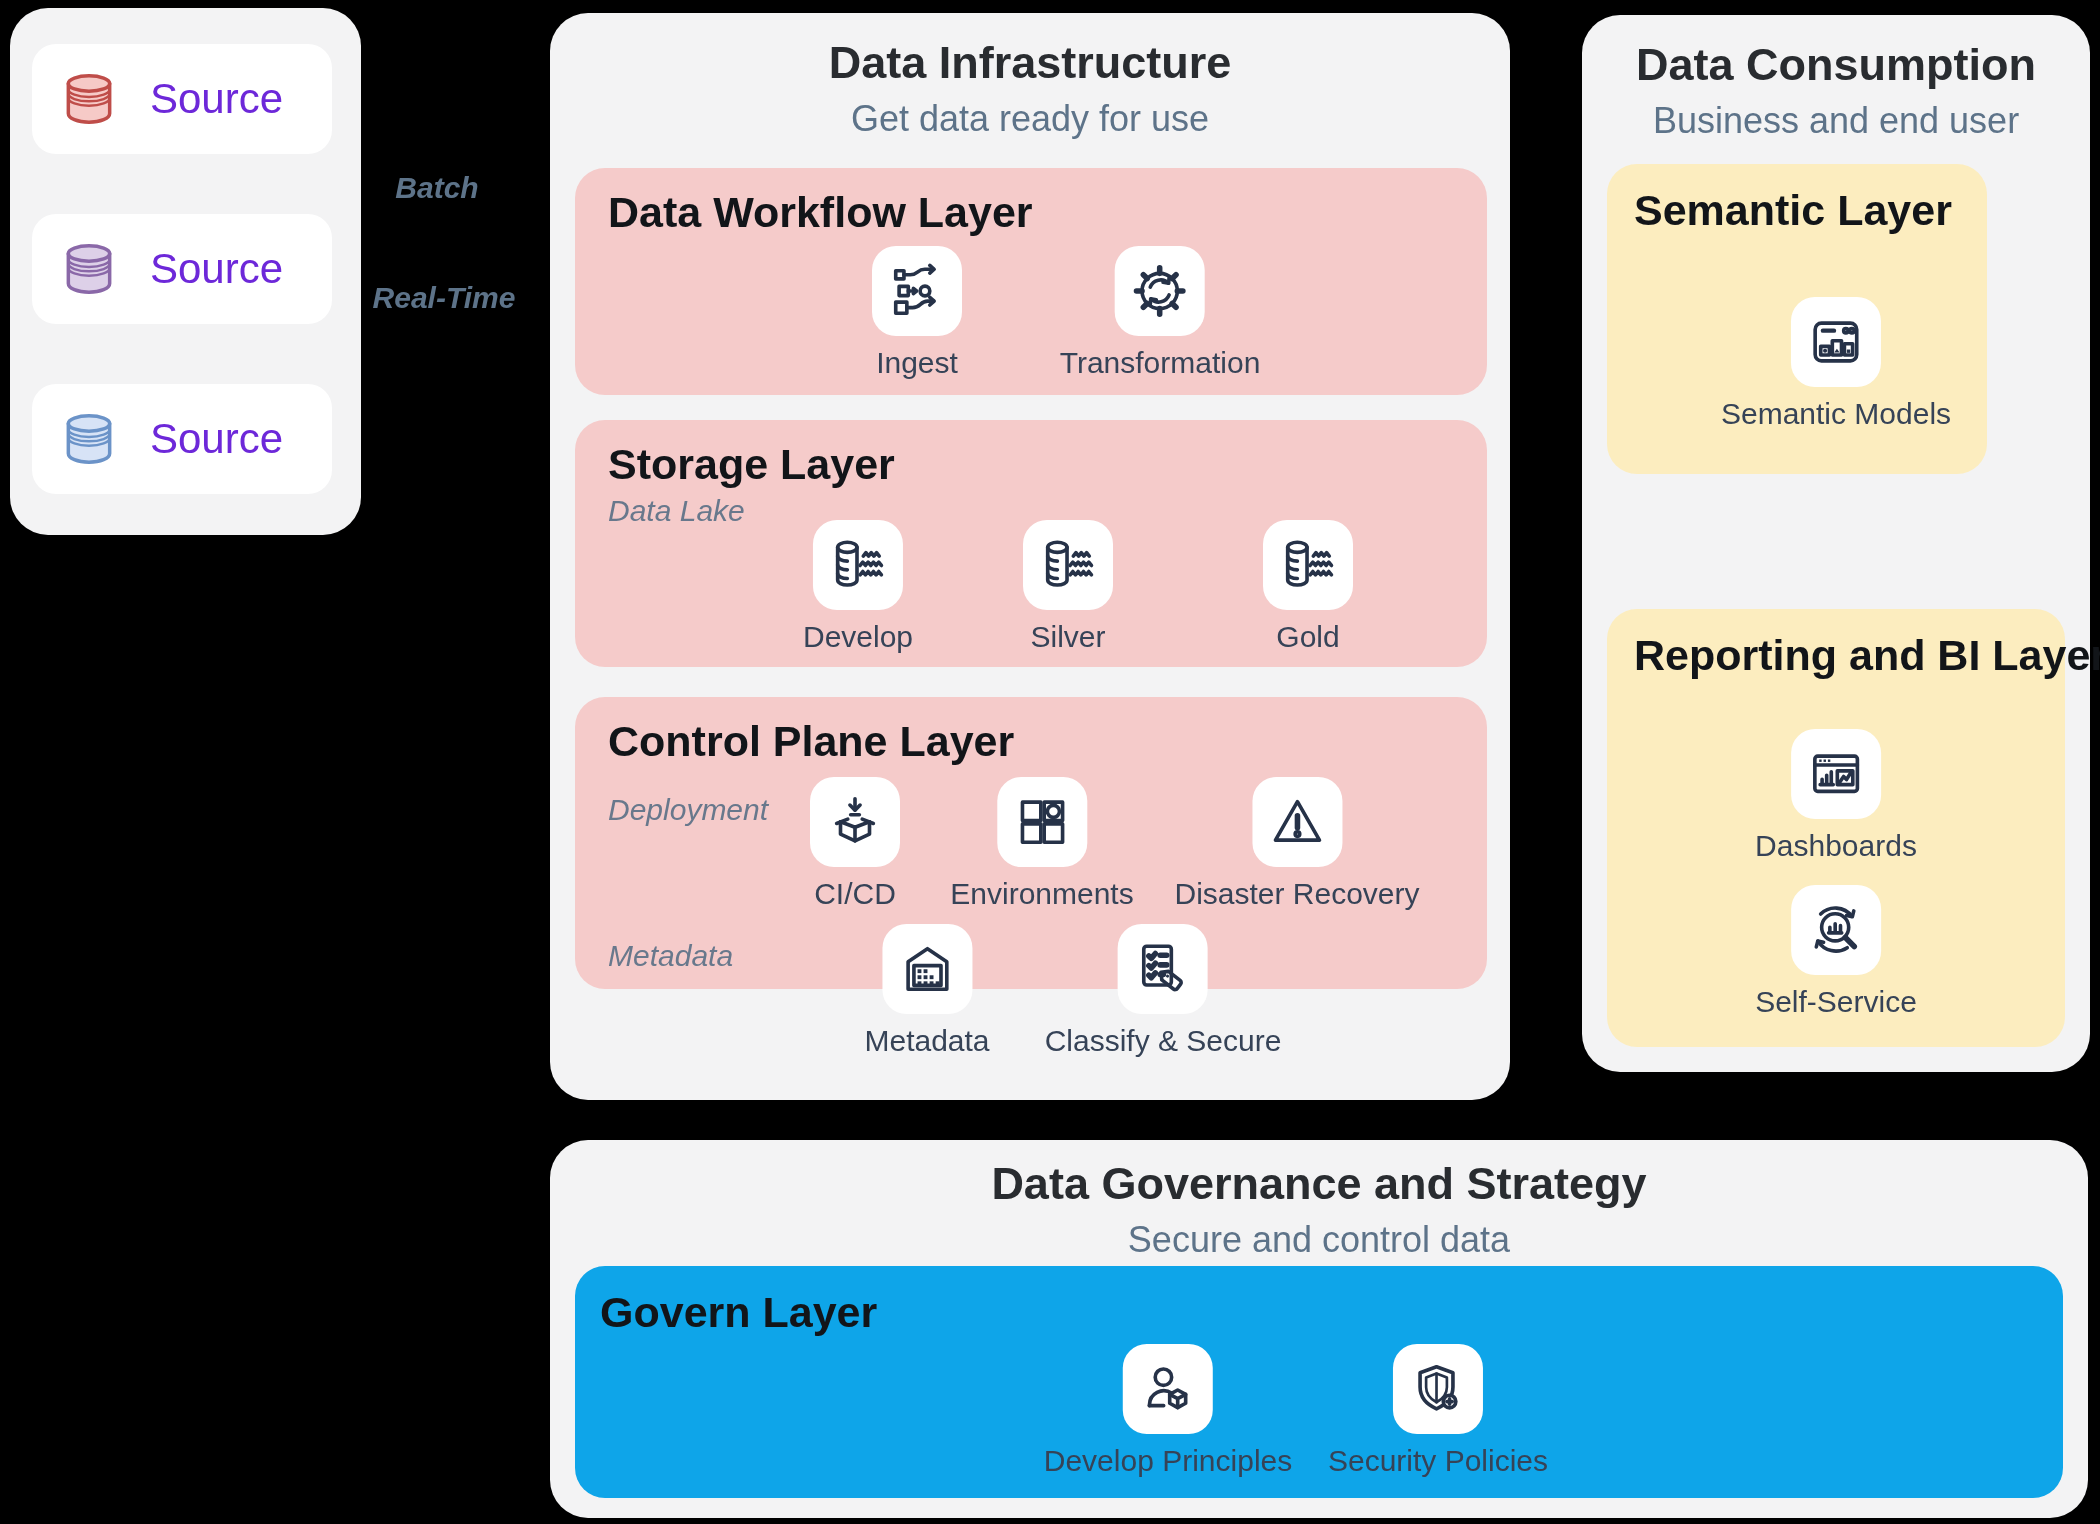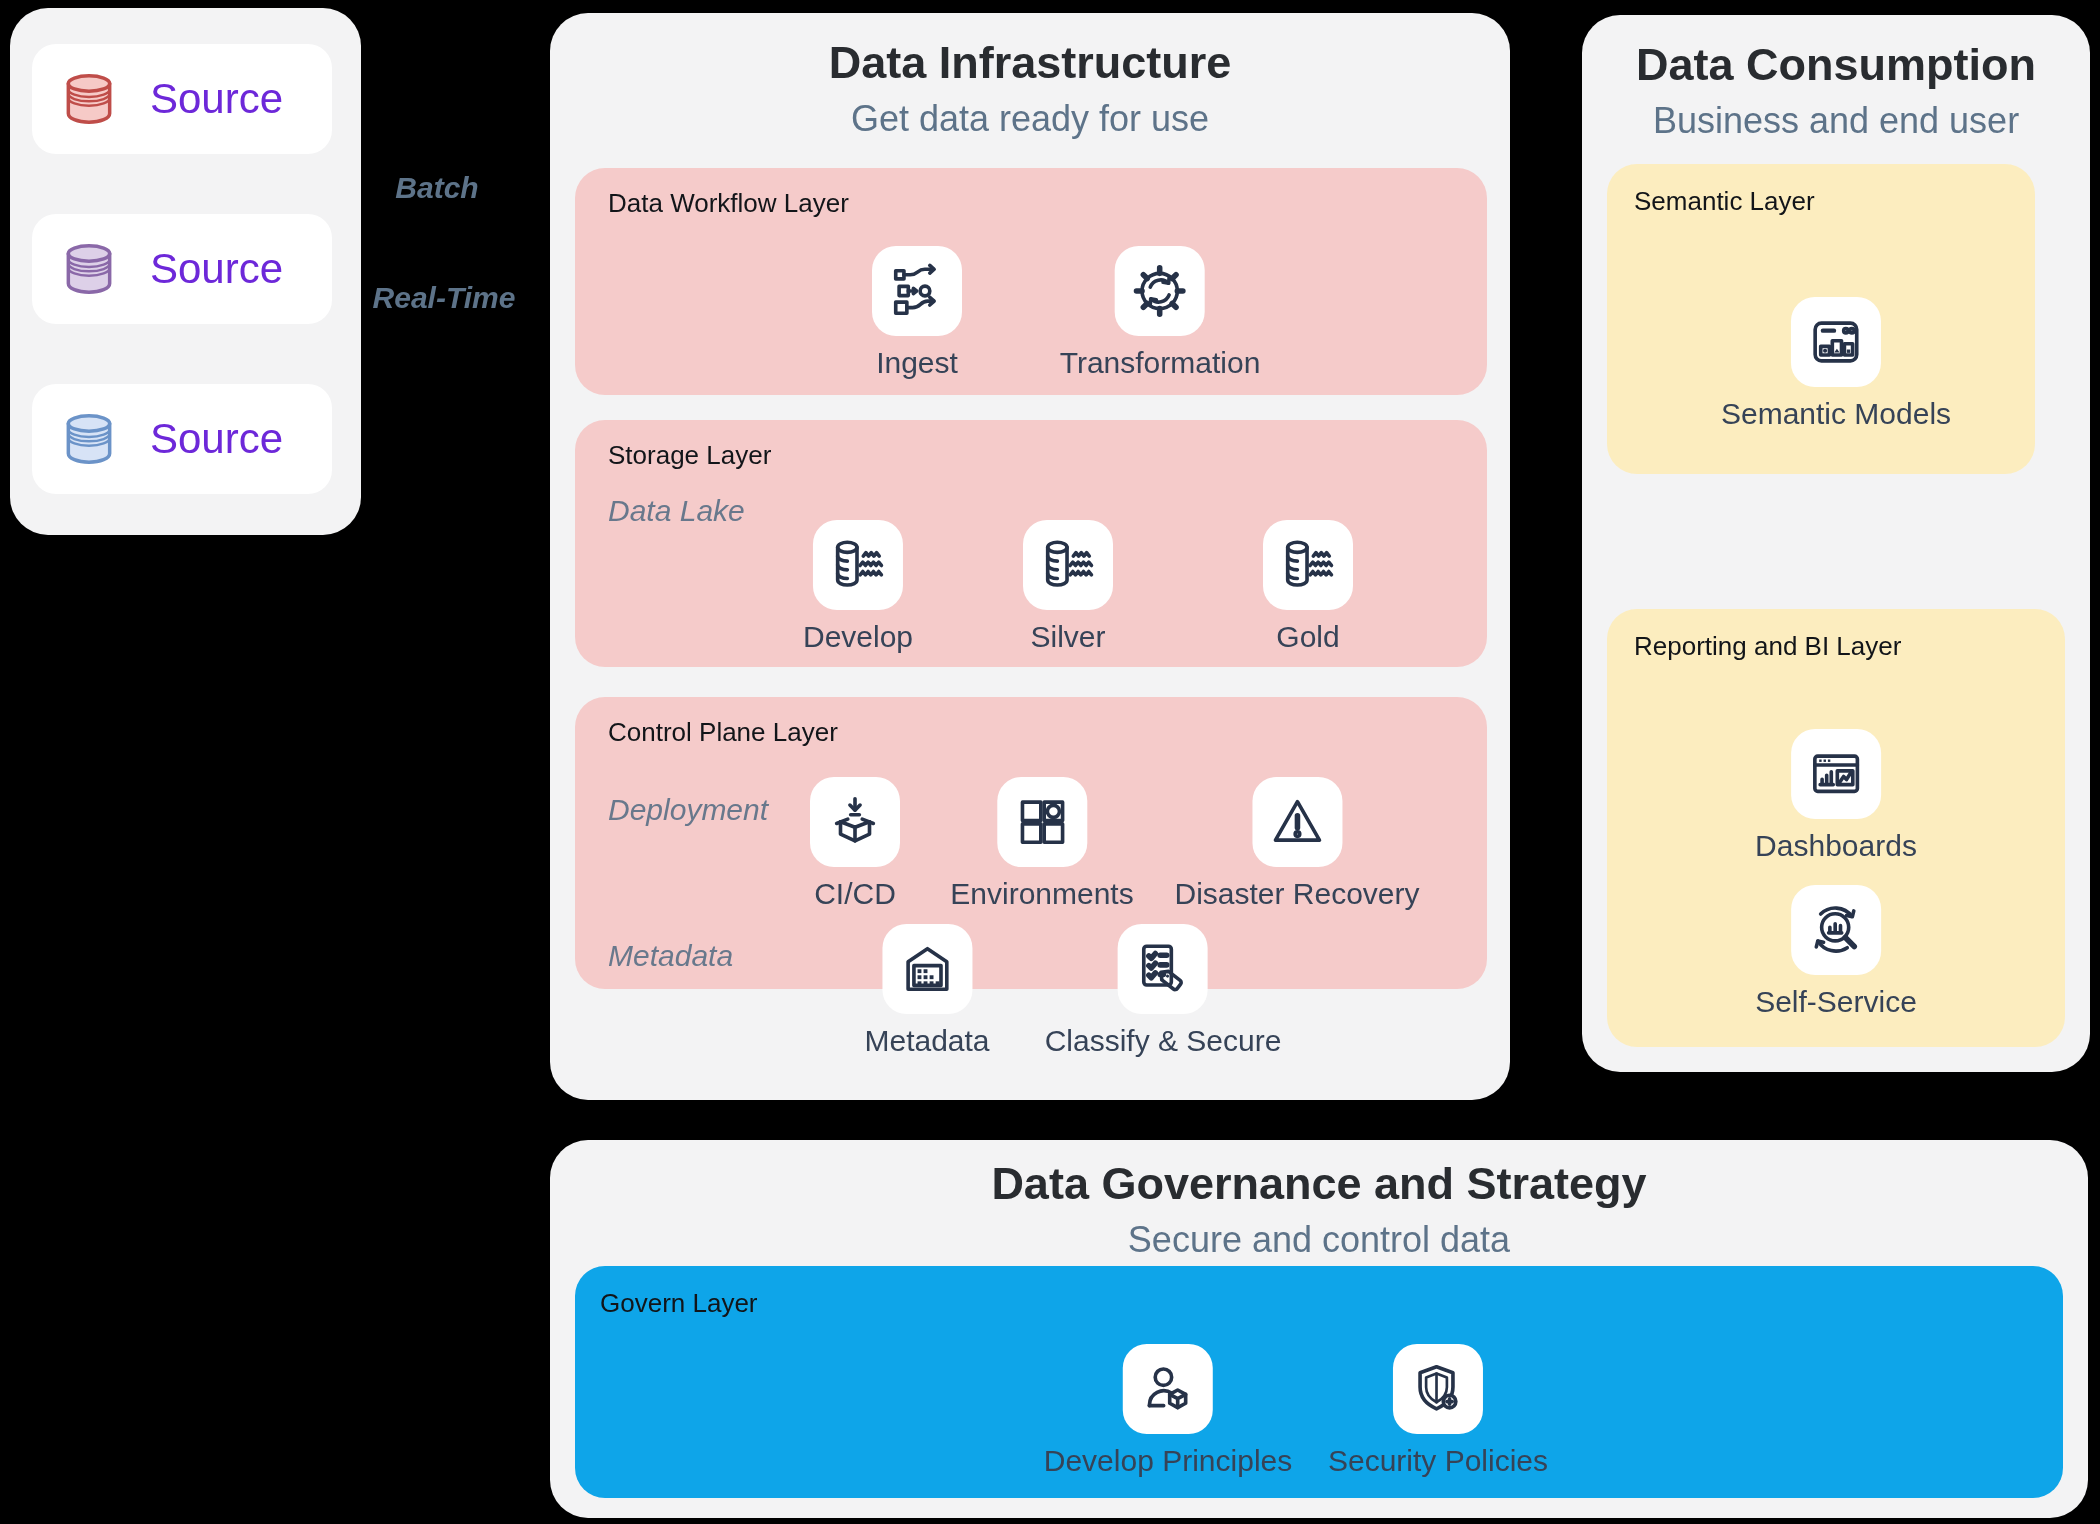--- a/index.html
+++ b/index.html
@@ -6,21 +6,21 @@
   .canvas{position:relative;width:2100px;height:1524px;background:#000;overflow:hidden;
           font-family:"Liberation Sans","DejaVu Sans",sans-serif;}
   .panel{position:absolute;background:#f3f3f4;border-radius:38px;}
   .panel-head{position:absolute;left:0;right:0;text-align:center;}
   .panel-title{font-size:45px;font-weight:700;color:#292c30;line-height:1.08;}
   .panel-subtitle{margin-top:11px;font-size:36px;color:#5d7389;line-height:1.1;}
   .layer-card{position:absolute;border-radius:30px;}
   .pink{background:#f5cbca;}
   .yellow{background:#fcedbf;}
   .green{background:#0ea5e9;}
-  .layer-title{position:absolute;font-size:26px;color:#121519;white-space:nowrap;}
+  .layer-title{position:absolute;font-size:43px;color:#121519;white-space:nowrap;font-weight:bold;}
   .side-label{position:absolute;font-size:30px;font-style:italic;color:#68788c;white-space:nowrap;}
   .item{position:absolute;transform:translateX(-50%);display:flex;flex-direction:column;align-items:center;}
   .tile{width:90px;height:90px;background:#fff;border-radius:24px;display:flex;align-items:center;justify-content:center;}
   .item-label{margin-top:10px;font-size:30px;color:#364357;white-space:nowrap;}
   .source-card{position:absolute;left:22px;width:300px;height:110px;background:#fff;border-radius:24px;
                display:flex;align-items:center;}
   .source-card svg{margin-left:26px;}
   .source-label{margin-left:30px;font-size:42px;color:#6d28d9;}
   .flow-label{position:absolute;transform:translate(-50%,-50%);font-size:30px;font-style:italic;
               font-weight:600;color:#5d7389;white-space:nowrap;}
@@ -254,21 +254,21 @@
       </div>
     </div>
   </section>
 
   <section class="panel" style="left:1582px;top:15px;width:508px;height:1057px;">
     <div class="panel-head" style="top:26px;">
       <div class="panel-title">Data Consumption</div>
       <div class="panel-subtitle">Business and end user</div>
     </div>
 
-    <div class="layer-card yellow" style="left:25px;top:149px;width:428px;height:310px;">
+    <div class="layer-card yellow" style="left:25px;top:149px;width:380px;height:310px;">
       <div class="layer-title" style="left:27px;top:22px;">Semantic Layer</div>
 
       <div class="item" style="left:229px;top:133px;">
         <div class="tile">
           <svg class="ic" width="58" height="58" viewBox="0 0 24 24">
             <rect x="3.4" y="4.2" width="17.2" height="15.6" rx="2.6"></rect>
             <rect class="fill" x="5.7" y="6.4" width="6.4" height="1.8" rx="0.9"></rect>
             <circle cx="16.1" cy="7.3" r="0.9"></circle>
               <circle cx="18.6" cy="7.3" r="0.9"></circle>
             <rect x="5.7" y="13.8" width="3.6" height="3.6"></rect>

